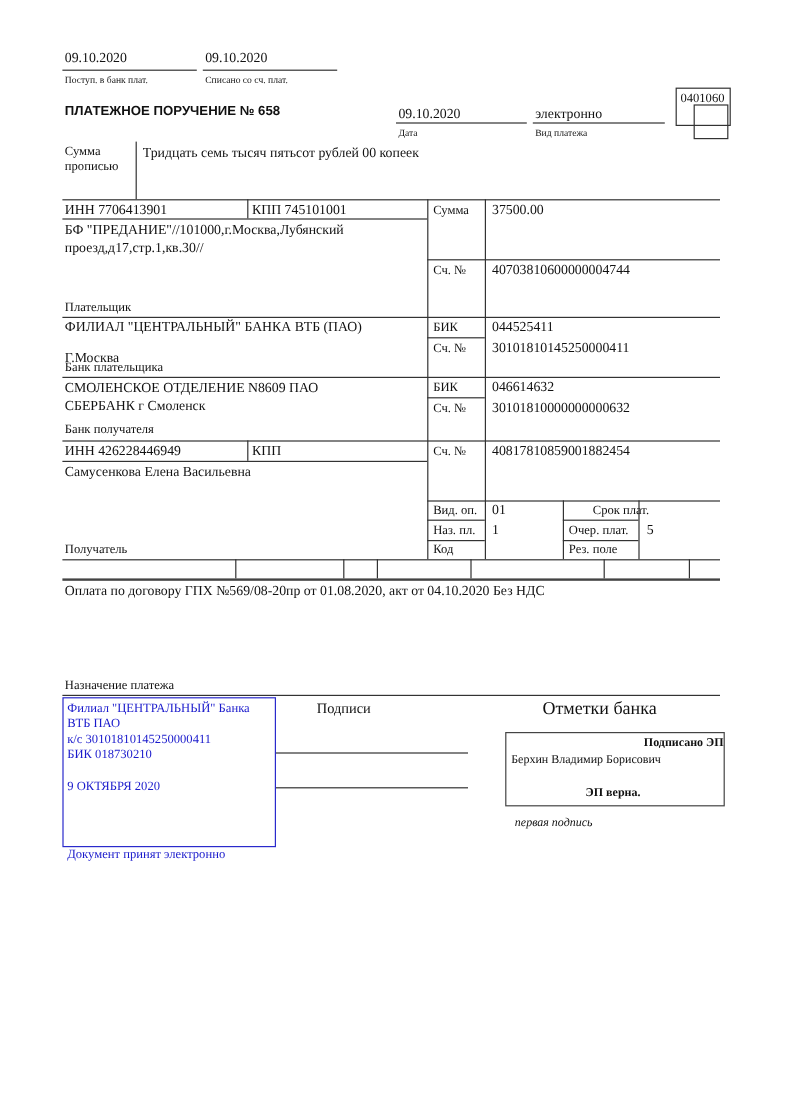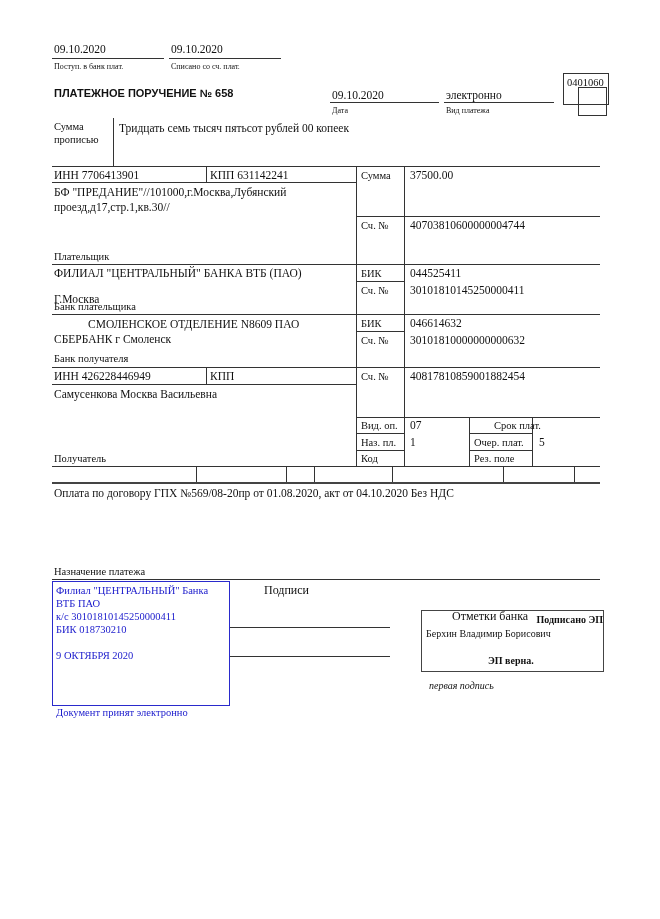--- a/index.html
+++ b/index.html
@@ -74,55 +74,55 @@
 <div class="hl" style="left:52px;top:466px;width:548px;"></div>
 <div class="hl2" style="left:52px;top:482px;width:548px;"></div>
 <div class="vl" style="left:196px;top:466px;height:16px;"></div>
 <div class="vl" style="left:286px;top:466px;height:16px;"></div>
 <div class="vl" style="left:314px;top:466px;height:16px;"></div>
 <div class="vl" style="left:392px;top:466px;height:16px;"></div>
 <div class="vl" style="left:503px;top:466px;height:16px;"></div>
 <div class="vl" style="left:574px;top:466px;height:16px;"></div>
 
 <div class="abs t11" style="left:54px;top:168px;">ИНН 7706413901</div>
-<div class="abs t11" style="left:210px;top:168px;">КПП 631142241</div>
+<div class="abs t11" style="left:210px;top:168px;">КПП 745101001</div>
 <div class="abs t11" style="left:54px;top:185px;">БФ "ПРЕДАНИЕ"//101000,г.Москва,Лубянский</div>
 <div class="abs t11" style="left:54px;top:200px;">проезд,д17,стр.1,кв.30//</div>
 <div class="abs t10" style="left:54px;top:250px;">Плательщик</div>
 
 <div class="abs t10" style="left:361px;top:169px;">Сумма</div>
 <div class="abs t11" style="left:410px;top:168px;">37500.00</div>
 <div class="abs t10" style="left:361px;top:219px;">Сч. №</div>
 <div class="abs t11" style="left:410px;top:218px;">40703810600000004744</div>
 
 <div class="abs t11" style="left:54px;top:266px;">ФИЛИАЛ "ЦЕНТРАЛЬНЫЙ" БАНКА ВТБ (ПАО)</div>
 <div class="abs t11" style="left:54px;top:281px;margin-top:11px;">Г.Москва</div>
 <div class="abs t10" style="left:54px;top:300px;">Банк плательщика</div>
 <div class="abs t10" style="left:361px;top:267px;">БИК</div>
 <div class="abs t11" style="left:410px;top:266px;">044525411</div>
 <div class="abs t10" style="left:361px;top:284px;">Сч. №</div>
 <div class="abs t11" style="left:410px;top:283px;">30101810145250000411</div>
 
-<div class="abs t11" style="left:54px;top:317px;margin-left:34px;">СМОЛЕНСКОЕ ОТДЕЛЕНИЕ N8609 ПАО</div>
+<div class="abs t11" style="left:54px;top:317px;">СМОЛЕНСКОЕ ОТДЕЛЕНИЕ N8609 ПАО</div>
 <div class="abs t11" style="left:54px;top:332px;">СБЕРБАНК г Смоленск</div>
 <div class="abs t10" style="left:54px;top:352px;">Банк получателя</div>
 <div class="abs t10" style="left:361px;top:317px;">БИК</div>
 <div class="abs t11" style="left:410px;top:316px;">046614632</div>
 <div class="abs t10" style="left:361px;top:334px;">Сч. №</div>
 <div class="abs t11" style="left:410px;top:333px;">30101810000000000632</div>
 
 <div class="abs t11" style="left:54px;top:369px;">ИНН 426228446949</div>
 <div class="abs t11" style="left:210px;top:369px;">КПП</div>
-<div class="abs t11" style="left:54px;top:387px;">Самусенкова Москва Васильевна</div>
+<div class="abs t11" style="left:54px;top:387px;">Самусенкова Елена Васильевна</div>
 <div class="abs t10" style="left:54px;top:452px;">Получатель</div>
 <div class="abs t10" style="left:361px;top:370px;">Сч. №</div>
 <div class="abs t11" style="left:410px;top:369px;">40817810859001882454</div>
 
 <div class="abs t10" style="left:361px;top:419px;">Вид. оп.</div>
-<div class="abs t11" style="left:410px;top:418px;">07</div>
+<div class="abs t11" style="left:410px;top:418px;">01</div>
 <div class="abs t10" style="left:361px;top:436px;">Наз. пл.</div>
 <div class="abs t11" style="left:410px;top:435px;">1</div>
 <div class="abs t10" style="left:361px;top:452px;">Код</div>
 <div class="abs t10" style="left:494px;top:419px;">Срок плат.</div>
 <div class="abs t10" style="left:474px;top:436px;">Очер. плат.</div>
 <div class="abs t11" style="left:539px;top:435px;">5</div>
 <div class="abs t10" style="left:474px;top:452px;">Рез. поле</div>
 
 <div class="abs t11" style="left:54px;top:486px;">Оплата по договору ГПХ №569/08-20пр от 01.08.2020, акт от 04.10.2020 Без НДС</div>
 <div class="abs t10" style="left:54px;top:565px;">Назначение платежа</div>
@@ -134,19 +134,19 @@
   <div>к/с 30101810145250000411</div>
   <div>БИК 018730210</div>
   <div style="margin-top:13px;">9 ОКТЯБРЯ 2020</div>
   <div style="margin-top:44px;">Документ принят электронно</div>
 </div>
 
 <div class="abs" style="left:264px;top:583px;font-size:12px;">Подписи</div>
 <div class="hl" style="left:230px;top:627px;width:160px;"></div>
 <div class="hl" style="left:230px;top:656px;width:160px;"></div>
 
-<div class="abs" style="left:452px;top:609px;font-size:12px;">Отметки банка</div>
+<div class="abs" style="left:452px;top:583px;font-size:15px;">Отметки банка</div>
 <div class="box" style="left:421px;top:610px;width:183px;height:62px;border-color:#444;">
   <div class="abs" style="left:0;top:3px;width:100%;text-align:right;font-size:10px;font-weight:bold;">Подписано ЭП</div>
   <div class="abs" style="left:4px;top:17px;font-size:10px;">Берхин Владимир Борисович</div>
   <div class="abs" style="left:7px;top:38px;font-size:10px;font-style:italic;margin-top:31px;">первая подпись</div>
   <div class="abs" style="left:66px;top:44px;font-size:10px;font-weight:bold;">ЭП верна.</div>
 </div>
 
 </body></html>

